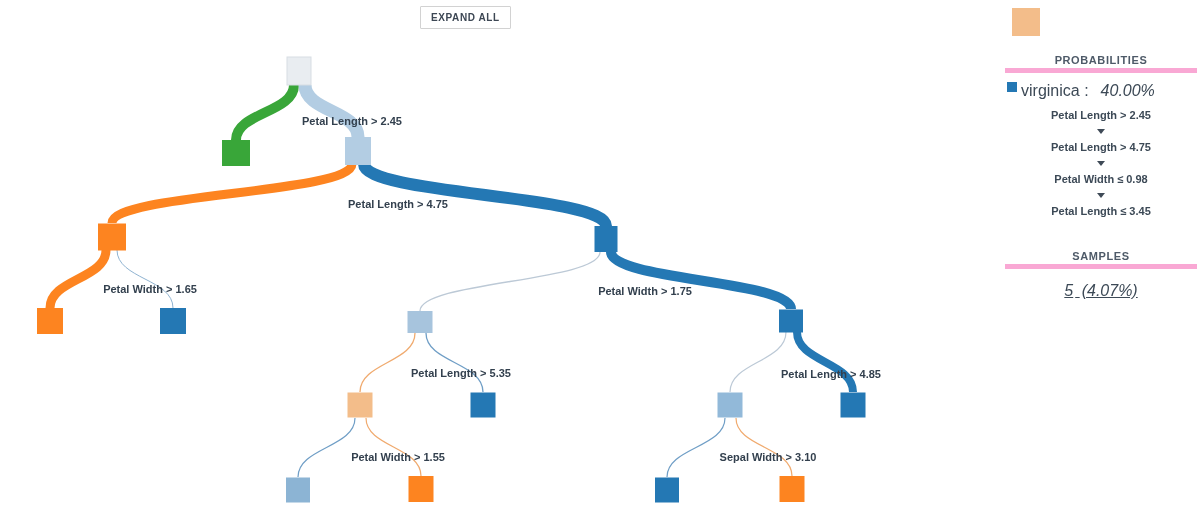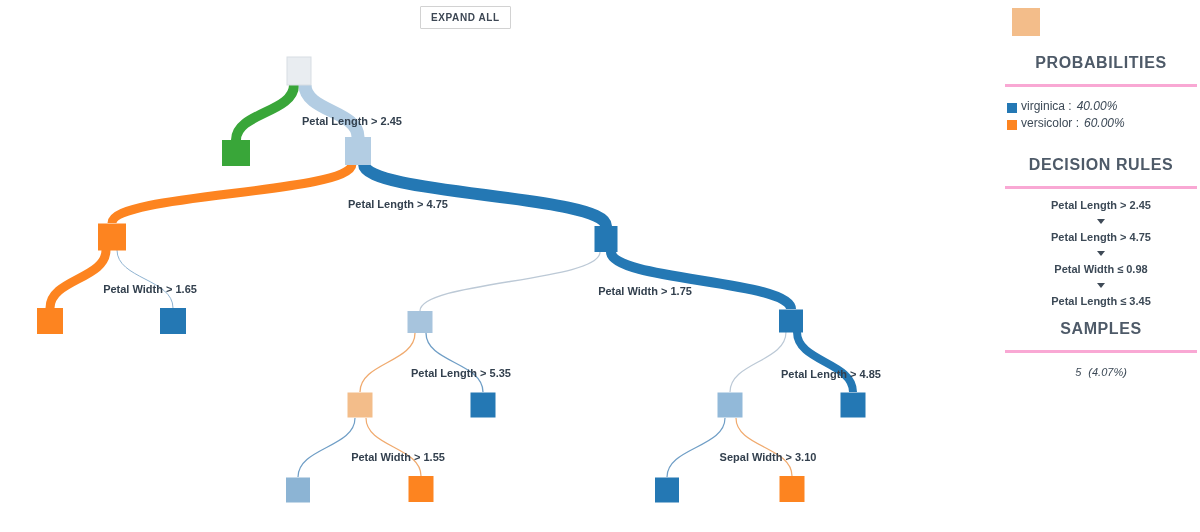--- a/index.html
+++ b/index.html
@@ -15,34 +15,34 @@
 
   
   .tree-svg { position:absolute; left:0; top:0; }
   .edge-label { font-family:"Liberation Sans", sans-serif; font-size:11px;
     font-weight:600; fill:#33404e; }
   .tree-node { cursor:pointer; }
 
   
   .sidebar { position:absolute; left:1005px; top:0; width:192px; color:#3c4956; }
   .swatch { position:absolute; left:7px; top:8px; width:28px; height:28px; }
-  .section-title { margin-top:54px; text-align:center; font-size:16px; font-weight:600;
-    letter-spacing:.6px; color:#4e5a68; padding-bottom:12px; border-bottom:3px solid #f9a8d4; }
+  .section-title { margin-top:54px; text-align:center; font-size:11px; font-weight:600;
+    letter-spacing:.6px; color:#4e5a68; padding-bottom:2px; border-bottom:5px solid #f9a8d4; }
   .section-title.mt2 { margin-top:26px; }
-  .section-title.mt3 { margin-top:12px; }
+  .section-title.mt3 { margin-top:32px; }
   .legend { padding:9px 0 0 2px; }
-  .legend-row { display:flex; align-items:flex-end; height:17px; font-size:12px; }
+  .legend-row { display:flex; align-items:flex-start; height:17px; font-size:16px; }
   .legend-swatch { width:10px; height:10px; margin-right:4px; flex:0 0 auto; }
-  .legend-value { font-style:italic; margin-left:5px; }
+  .legend-value { font-style:italic; margin-left:12px; }
   .rules { padding-top:10px; text-align:center; }
   .rule { font-size:11px; font-weight:600; line-height:13px; color:#3c4956; }
   .rule-arrow { width:0; height:0; margin:7px auto; border-left:4px solid transparent;
     border-right:4px solid transparent; border-top:5px solid #3f4a57; }
-  .samples-value { margin-top:13px; text-align:center; font-size:11px;
-    font-style:italic; color:#3c4956; }
+  .samples-value { margin-top:13px; text-align:center; font-size:16px;
+    font-style:italic; color:#3c4956;text-decoration:underline; }
   .samples-value span { margin:0 2px; }
 </style>
 </head>
 <body>
 
 <div class="stage">
 
   <button class="expand-btn">EXPAND ALL</button>
 
   <svg class="tree-svg" width="1000" height="532" viewBox="0 0 1000 532">
@@ -92,28 +92,22 @@
   <div class="sidebar">
     <div class="swatch" style="background-color: rgb(243, 189, 138);"></div>
 
     <div class="section-title">PROBABILITIES</div>
     <div class="legend">
       <div class="legend-row">
         <span class="legend-swatch" style="background-color: rgb(36, 120, 180);"></span>
         <span>virginica :</span>
         <span class="legend-value">40.00%</span>
       </div>
-      <div class="legend-row">
-        <span class="legend-swatch" style="background-color: rgb(253, 132, 32);"></span>
-        <span>versicolor :</span>
-        <span class="legend-value">60.00%</span>
-      </div>
     </div>
 
-    <div class="section-title mt2">DECISION RULES</div>
     <div class="rules">
       <div class="rule">Petal Length &gt; 2.45</div>
       <div class="rule-arrow"></div>
       <div class="rule">Petal Length &gt; 4.75</div>
       <div class="rule-arrow"></div>
       <div class="rule">Petal Width ≤ 0.98</div>
       <div class="rule-arrow"></div>
       <div class="rule">Petal Length ≤ 3.45</div>
     </div>
 

